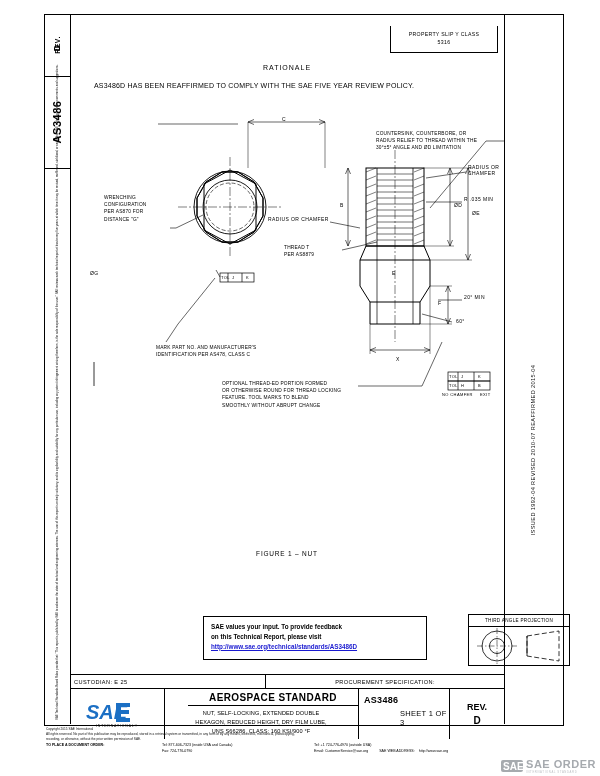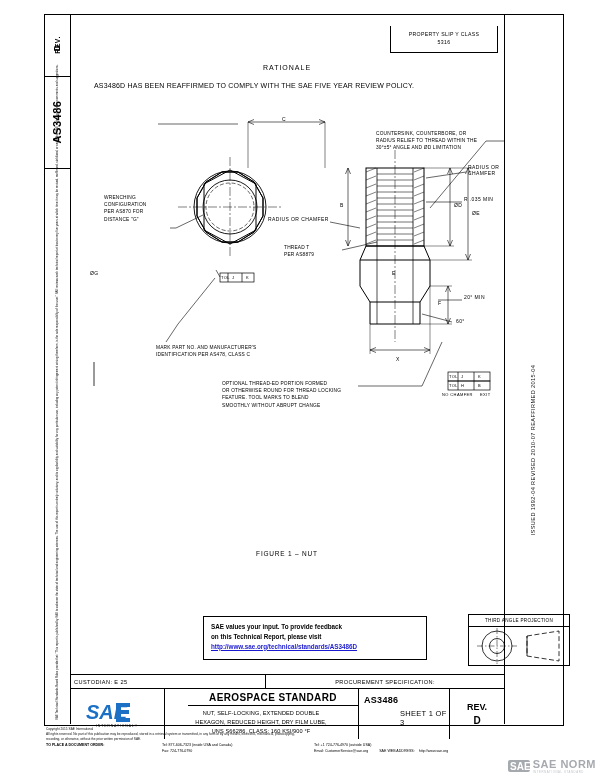--- a/index.html
+++ b/index.html
@@ -410,18 +410,18 @@
       </div>
     </div>
   </div>
 
   <div class="watermark">
     <svg width="22" height="14" viewBox="0 0 22 14">
       <rect x="0" y="1" width="22" height="12" rx="2" fill="#9fa3a8"></rect>
       <text x="2" y="11" font-family="Liberation Sans, sans-serif" font-size="10" font-weight="bold" fill="#fff">SAE</text>
     </svg>
     <div style="display:flex;flex-direction:column;align-items:flex-start;">
-      <span class="wm-t">SAE NORM</span>
+      <span class="wm-t">SAE ORDER</span>
       <span class="wm-s">INTERNATIONAL STANDARD</span>
     </div>
   </div>
 
 </div>
 
 </body></html>

